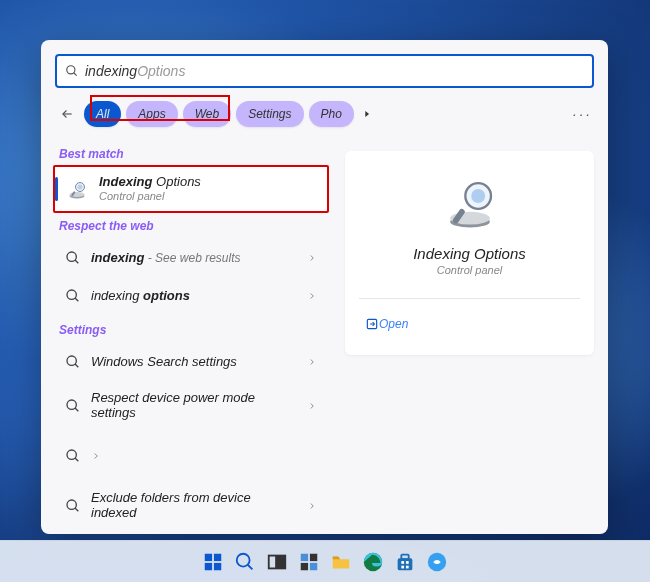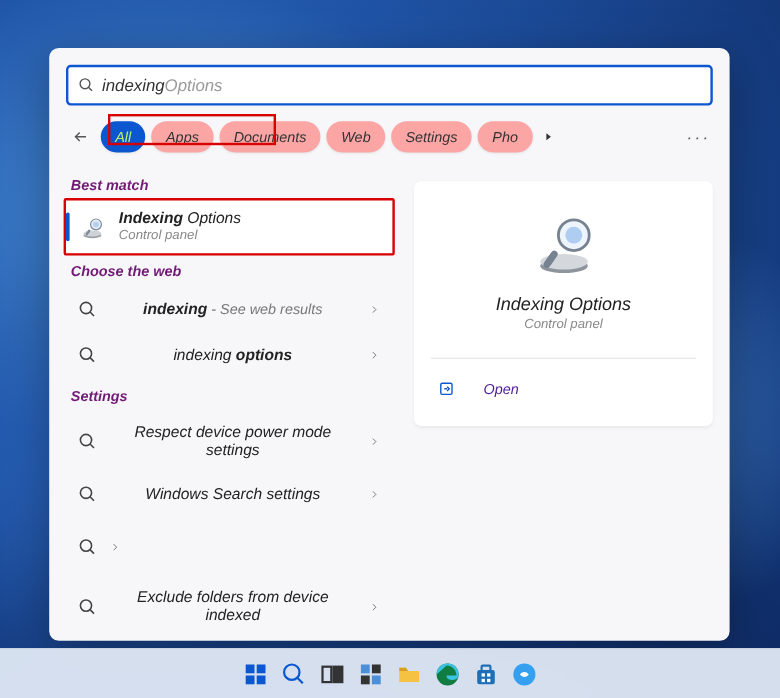--- a/index.html
+++ b/index.html
@@ -10,53 +10,53 @@
 .search-window { position:absolute; left:41px; top:40px; width:567px; height:494px; background:#f7f7f9; border-radius:8px; box-shadow:0 10px 40px rgba(0,0,0,0.35); display:flex; flex-direction:column;font-style:italic; }
 
 .search-bar { margin:14px 14px 0; border:2px solid #0a57d0; border-radius:4px; height:34px; display:flex; align-items:center; padding:0 8px; background:#fff; }
 .search-bar .sicon { width:14px; height:14px; margin-right:6px; color:#555; }
 .search-bar .typed { font-size:14px; color:#333; }
 .search-bar .suggest { font-size:14px; color:#9a9a9a; }
 .red-box-search { position:absolute; left:49px; top:55px; width:140px; height:26px; border:2px solid #d80000; pointer-events:none; }
 
 .filter-row { margin:11px 14px 0; height:30px; display:flex; align-items:center; gap:5px; }
 .back { width:24px; height:24px; display:flex; align-items:center; justify-content:center; color:#555; border-radius:4px; }
-.pill { height:26px; padding:0 12px; border-radius:13px; background:#fca5a5; font-size:12px; color:#333; display:flex; align-items:center; box-shadow:0 1px 2px rgba(0,0,0,0.08); cursor:pointer; }
-.pill.active { background:#0a57d0; color:#bef264; }
+.pill { height:26px; padding:0 12px; border-radius:13px; background:#c4b5fd; font-size:12px; color:#333; display:flex; align-items:center; box-shadow:0 1px 2px rgba(0,0,0,0.08); cursor:pointer; }
+.pill.active { background:#0a57d0; color:#e5e5e5; }
 .more-chev { width:16px; display:flex; align-items:center; justify-content:center; color:#333; }
 .ellipsis { margin-left:auto; width:24px; display:flex; justify-content:center; color:#555; font-size:14px; letter-spacing:2px; }
 
 .body { flex:1; display:flex; margin-top:10px; overflow:hidden; }
 .left { width:300px; padding:0 14px 14px; overflow:hidden; }
 .right { flex:1; padding:12px 14px 14px 4px; }
 
-.section-head { font-size:12px; font-weight:600; color:#701a75; margin:8px 4px 6px; }
+.section-head { font-size:12px; font-weight:600; color:#8b5cf6; margin:8px 4px 6px; }
 
 .best-row { background:#fff; border-radius:4px; height:44px; display:flex; align-items:center; padding:0 10px; gap:10px; position:relative; cursor:pointer; }
 .best-row::before { content:""; position:absolute; left:0; top:10px; bottom:10px; width:3px; background:#0a57d0; border-radius:2px; }
 .tiny-icon { width:24px; height:24px; display:flex; align-items:center; justify-content:center; }
 .best-text { display:flex; flex-direction:column; line-height:1.15; }
 .best-title { font-size:13px; color:#222; }
 .best-title b { font-weight:600; }
 .best-sub { font-size:11px; color:#888; }
 .red-box-best { position:absolute; left:-2px; top:-2px; right:-2px; bottom:-2px; border:2px solid #d80000; pointer-events:none; border-radius:2px; }
 
 .res-row { height:38px; display:flex; align-items:center; padding:0 10px; gap:10px; font-size:13px; color:#222; border-radius:4px; cursor:pointer; }
-.res-row .lbl { flex:1; line-height:1.15;text-align:center; }
+.res-row .lbl { flex:1; line-height:1.15; }
 .res-row .lbl .light { color:#777; font-size:12px; }
 .res-row .chev { color:#777; }
 .res-row.tall { height:50px; }
 .mini-icon { width:16px; height:16px; color:#444; flex-shrink:0; }
 
 .detail-card { background:#fff; border-radius:6px; padding:24px 18px 20px; box-shadow:0 1px 3px rgba(0,0,0,0.06); }
 .big-icon { width:56px; height:56px; margin:0 auto 14px; }
 .detail-title { text-align:center; font-size:15px; color:#222; margin-bottom:2px; }
 .detail-sub { text-align:center; font-size:11px; color:#888; margin-bottom:22px; }
 .divider { height:1px; background:#e5e5e8; margin:0 -4px 14px; }
-.open-row { display:flex; align-items:center; gap:24px; font-size:12px; color:#4c1d95; padding:4px 2px; cursor:pointer; }
+.open-row { display:flex; align-items:center; gap:0; font-size:12px; color:#3b82f6; padding:4px 2px; cursor:pointer; }
 .open-row svg { width:14px; height:14px; color:#0a57d0; }
 
 .taskbar { position:absolute; left:0; right:0; bottom:0; height:42px; background:rgba(230,238,248,0.92); backdrop-filter:blur(8px); display:flex; align-items:center; justify-content:center; gap:4px; border-top:1px solid rgba(0,0,0,0.05); }
 .tbicon { width:28px; height:28px; border-radius:4px; display:flex; align-items:center; justify-content:center; cursor:pointer; }
 .tbicon svg, .tbicon .sq { width:22px; height:22px; }
 </style>
 </head>
 <body>
 
 <div class="wallpaper"></div>
@@ -78,23 +78,20 @@
       <svg width="14" height="14" viewBox="0 0 24 24" fill="none" stroke="currentColor" stroke-width="2">
           <line x1="20" y1="12" x2="5" y2="12"></line>
           <polyline points="11 6 5 12 11 18"></polyline>
         </svg>
     </div>
     <div class="pill active">
         <span>All</span>
       </div>
     <div class="pill">
         <span>Apps</span>
-      </div>
-    <div class="pill">
-        <span>Documents</span>
       </div>
     <div class="pill">
         <span>Web</span>
       </div>
     <div class="pill">
         <span>Settings</span>
       </div>
     <div class="pill">
         <span>Pho</span>
       </div>
@@ -120,21 +117,21 @@
               <rect x="15" y="28" width="4" height="11" rx="2" fill="#7e8a99" transform="rotate(35 17 33)"></rect>
             </svg>
         </div>
         <div class="best-text">
           <span class="best-title"><b>Indexing</b><span> Options</span></span>
           <span class="best-sub">Control panel</span>
         </div>
         <div class="red-box-best"></div>
       </div>
 
-      <div class="section-head">Choose the web</div>
+      <div class="section-head">Respect the web</div>
       <div class="res-row">
         <svg class="mini-icon" viewBox="0 0 24 24" fill="none" stroke="currentColor" stroke-width="2">
             <circle cx="10" cy="10" r="7"></circle>
             <line x1="20" y1="20" x2="15" y2="15"></line>
           </svg>
         <span class="lbl"><b>indexing</b><span class="light"> - See web results</span></span>
         <svg class="chev" width="10" height="10" viewBox="0 0 24 24" fill="none" stroke="currentColor" stroke-width="2">
             <polyline points="9 6 15 12 9 18"></polyline>
           </svg>
       </div>
@@ -143,36 +140,36 @@
             <circle cx="10" cy="10" r="7"></circle>
             <line x1="20" y1="20" x2="15" y2="15"></line>
           </svg>
         <span class="lbl"><span>indexing </span><b>options</b></span>
         <svg class="chev" width="10" height="10" viewBox="0 0 24 24" fill="none" stroke="currentColor" stroke-width="2">
             <polyline points="9 6 15 12 9 18"></polyline>
           </svg>
       </div>
 
       <div class="section-head">Settings</div>
+      <div class="res-row">
+        <svg class="mini-icon" viewBox="0 0 24 24" fill="none" stroke="currentColor" stroke-width="2">
+            <circle cx="10" cy="10" r="7"></circle>
+            <line x1="20" y1="20" x2="15" y2="15"></line>
+          </svg>
+        <span class="lbl">Windows Search settings</span>
+        <svg class="chev" width="10" height="10" viewBox="0 0 24 24" fill="none" stroke="currentColor" stroke-width="2">
+            <polyline points="9 6 15 12 9 18"></polyline>
+          </svg>
+      </div>
       <div class="res-row tall">
         <svg class="mini-icon" viewBox="0 0 24 24" fill="none" stroke="currentColor" stroke-width="2">
             <circle cx="10" cy="10" r="7"></circle>
             <line x1="20" y1="20" x2="15" y2="15"></line>
           </svg>
         <span class="lbl">Respect device power mode settings</span>
-        <svg class="chev" width="10" height="10" viewBox="0 0 24 24" fill="none" stroke="currentColor" stroke-width="2">
-            <polyline points="9 6 15 12 9 18"></polyline>
-          </svg>
-      </div>
-      <div class="res-row">
-        <svg class="mini-icon" viewBox="0 0 24 24" fill="none" stroke="currentColor" stroke-width="2">
-            <circle cx="10" cy="10" r="7"></circle>
-            <line x1="20" y1="20" x2="15" y2="15"></line>
-          </svg>
-        <span class="lbl">Windows Search settings</span>
         <svg class="chev" width="10" height="10" viewBox="0 0 24 24" fill="none" stroke="currentColor" stroke-width="2">
             <polyline points="9 6 15 12 9 18"></polyline>
           </svg>
       </div>
       <div class="res-row tall">
         <svg class="mini-icon" viewBox="0 0 24 24" fill="none" stroke="currentColor" stroke-width="2">
             <circle cx="10" cy="10" r="7"></circle>
             <line x1="20" y1="20" x2="15" y2="15"></line>
           </svg>
         <svg class="chev" width="10" height="10" viewBox="0 0 24 24" fill="none" stroke="currentColor" stroke-width="2">

